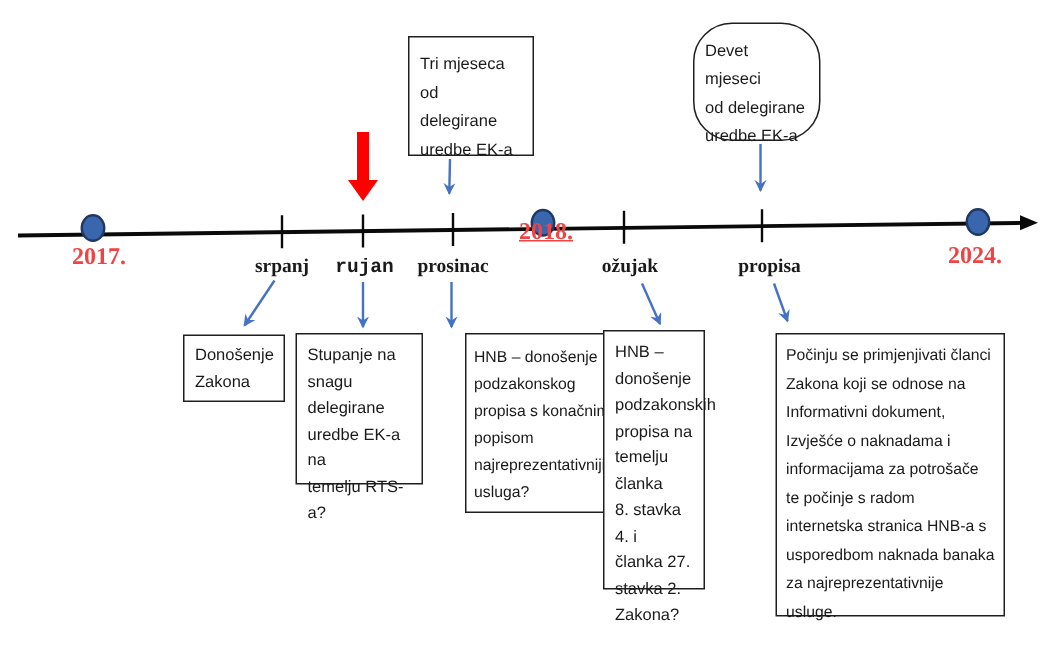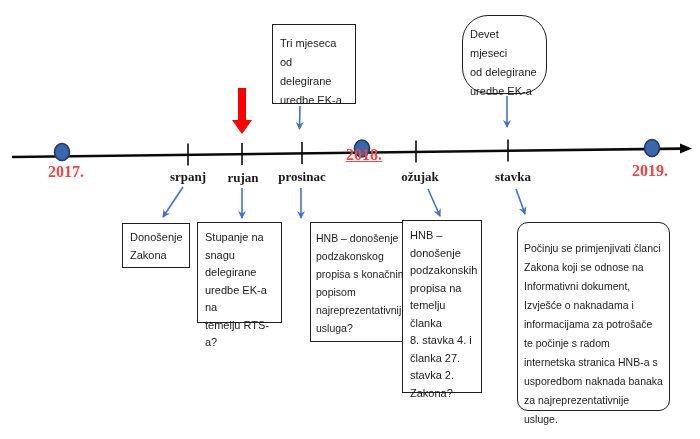--- a/index.html
+++ b/index.html
@@ -64,47 +64,47 @@
 
     <line x1="183" y1="187" x2="163" y2="217" class="conn" marker-end="url(#blueHead)"></line>
     <line x1="242" y1="188" x2="242" y2="218" class="conn" marker-end="url(#blueHead)"></line>
     <line x1="301" y1="188" x2="301" y2="218" class="conn" marker-end="url(#blueHead)"></line>
     <line x1="428" y1="189" x2="440" y2="216" class="conn" marker-end="url(#blueHead)"></line>
     <line x1="516" y1="189" x2="525" y2="214" class="conn" marker-end="url(#blueHead)"></line>
   </svg>
 
   <div class="year-label" style="left:66px;top:163px;">2017.</div>
   <div class="year-label" style="left:364px;top:146px;text-decoration:underline;">2018.</div>
-  <div class="year-label" style="left:650px;top:162px;">2019.</div>
+  <div class="year-label" style="left:650px;top:162px;">2024.</div>
 
   <div class="month-label" style="left:188px;top:169px;">srpanj</div>
-  <div class="month-label" style="left:243px;top:170px;">rujan</div>
+  <div class="month-label" style="left:243px;top:170px;font-family:Liberation Mono, monospace;">rujan</div>
   <div class="month-label" style="left:302px;top:169px;">prosinac</div>
   <div class="month-label" style="left:420px;top:169px;">ožujak</div>
-  <div class="month-label" style="left:513px;top:169px;">stavka</div>
+  <div class="month-label" style="left:513px;top:169px;">propisa</div>
 
   <div class="note-box pre" style="left:260px;top:24px;width:84px;height:80px;padding:9px 7px;font-size:11px;line-height:19px;margin-left:12px;">Tri mjeseca od
 delegirane
 uredbe EK-a</div>
   <div class="note-box pre" style="left:462px;top:15px;width:85px;height:79px;padding:9px 7px;font-size:11px;line-height:19px;border-radius:26px;">Devet mjeseci
 od delegirane
 uredbe EK-a</div>
 
   <div class="note-box pre" style="left:122px;top:223px;width:68px;height:45px;padding:4px 7px;font-size:11px;line-height:18px;">Donošenje
 Zakona</div>
   <div class="note-box pre" style="left:197px;top:222px;width:85px;height:101px;padding:6px 7px;font-size:11px;line-height:17.5px;">Stupanje na
 snagu
 delegirane
 uredbe EK-a na
 temelju RTS-a?</div>
   <div class="note-box wrap" style="left:288px;top:222px;width:109px;height:120px;padding:6px 5px;font-size:10.5px;line-height:18px;">HNB – donošenje podzakonskog propisa s konačnim popisom najreprezentativnijih usluga?</div>
-  <div class="note-box pre" style="left:402px;top:220px;width:80px;height:173px;padding:6px 7px;font-size:11px;line-height:17.5px;">HNB –
+  <div class="note-box pre" style="left:402px;top:220px;width:68px;height:173px;padding:6px 7px;font-size:11px;line-height:17.5px;">HNB –
 donošenje
 podzakonskih
 propisa na
 temelju članka
 8. stavka 4. i
 članka 27.
 stavka 2.
 Zakona?</div>
-  <div class="note-box wrap" style="left:495px;top:222px;width:153px;height:189px;padding:16px 6px;font-size:10.5px;line-height:19px;border-radius:11px;">Počinju se primjenjivati članci Zakona koji se odnose na Informativni dokument, Izvješće o naknadama i informacijama za potrošače te počinje s radom internetska stranica HNB-a s usporedbom naknada banaka za najreprezentativnije usluge.</div>
+  <div class="note-box wrap" style="left:495px;top:222px;width:153px;height:189px;padding:5px 6px;font-size:10.5px;line-height:19px;">Počinju se primjenjivati članci Zakona koji se odnose na Informativni dokument, Izvješće o naknadama i informacijama za potrošače te počinje s radom internetska stranica HNB-a s usporedbom naknada banaka za najreprezentativnije usluge.</div>
 
 </div>
 
 </body></html>

